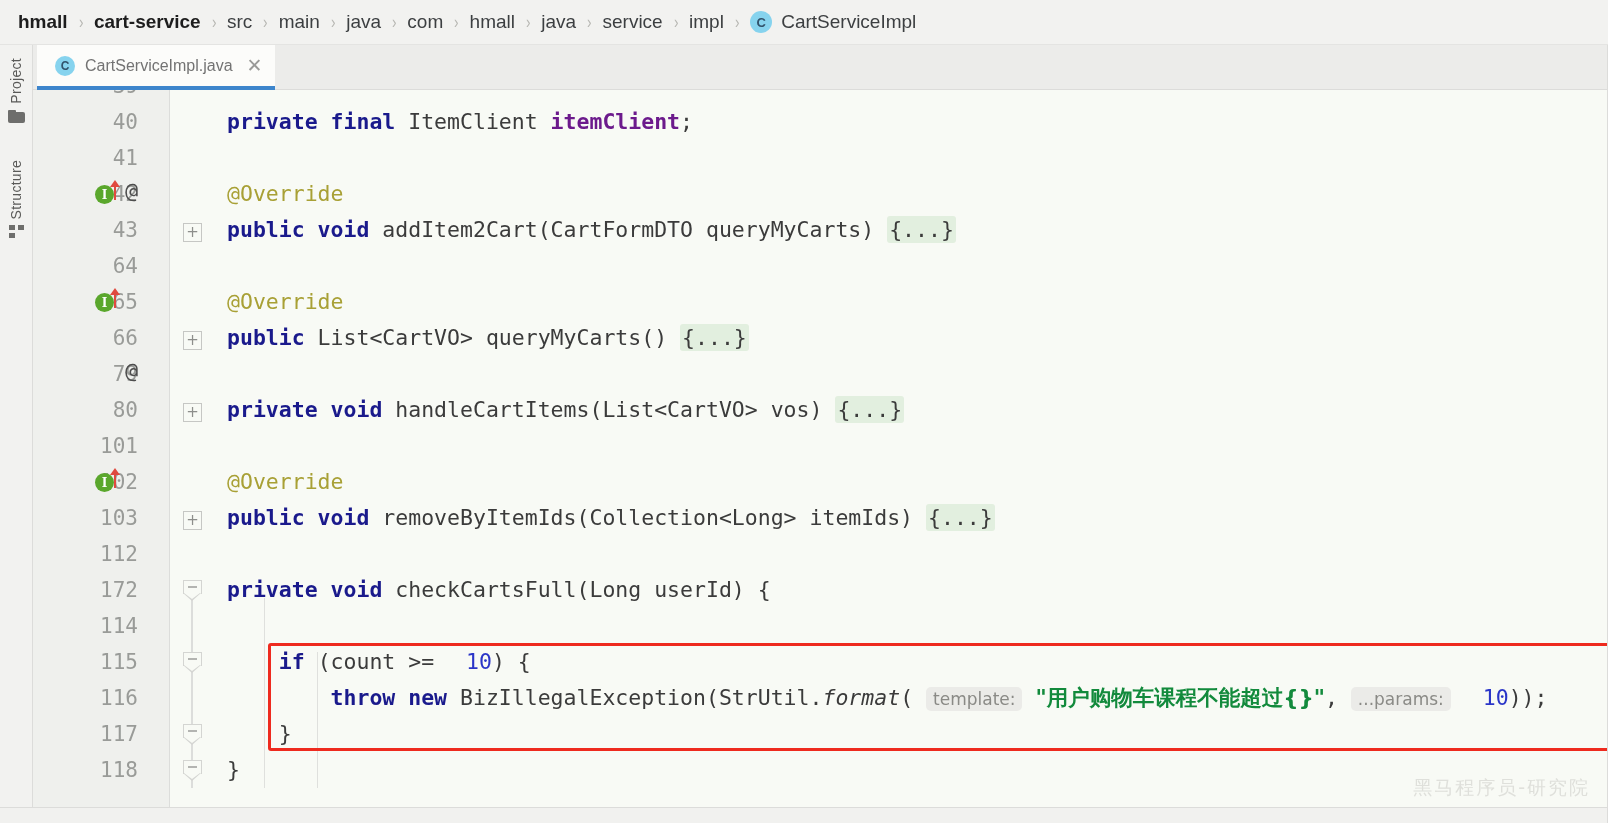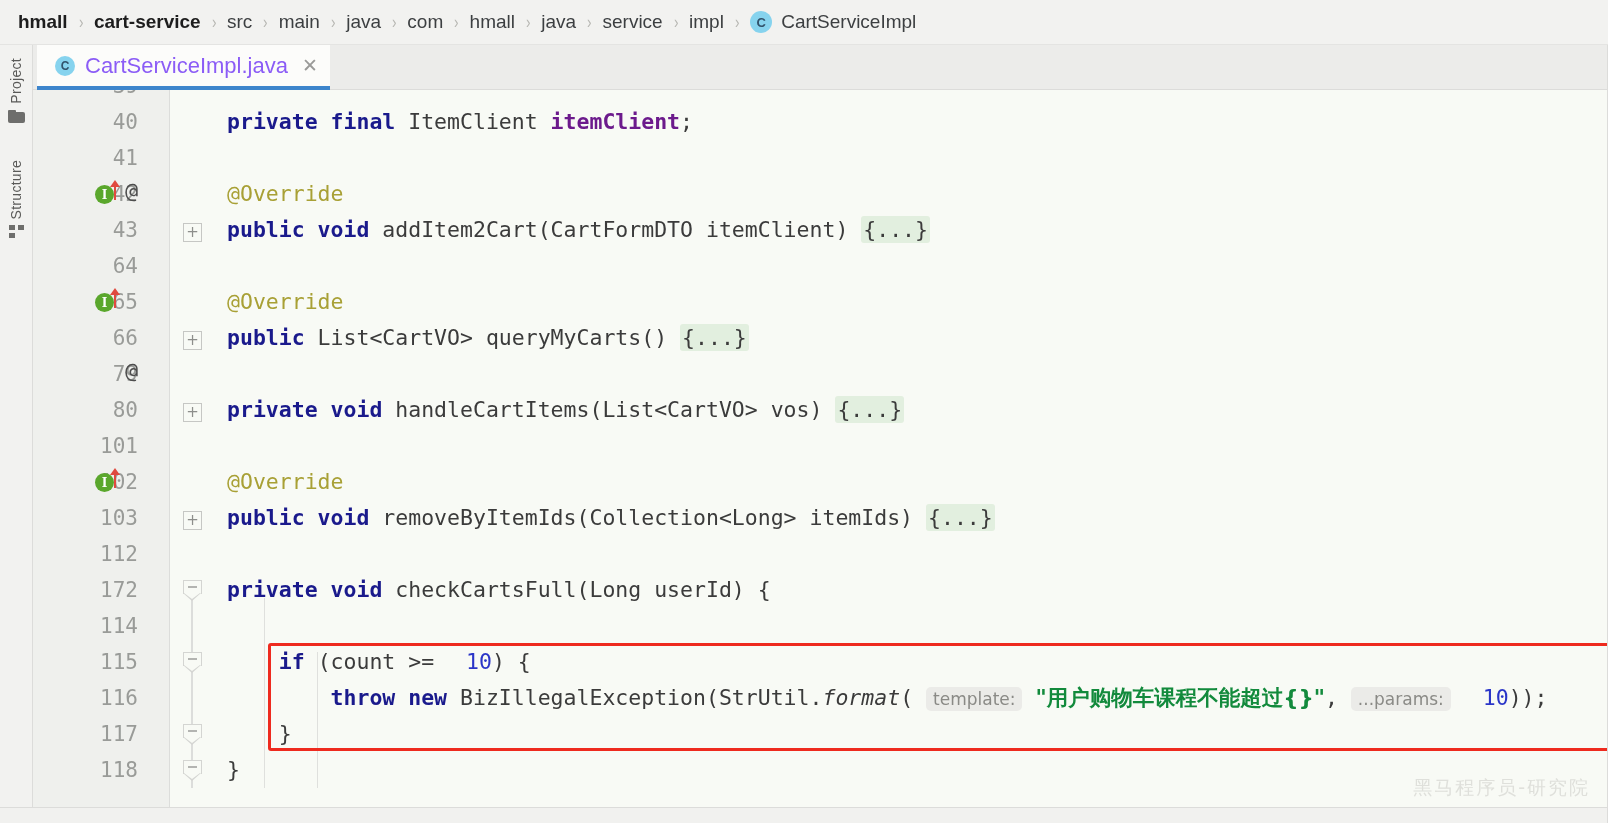--- a/index.html
+++ b/index.html
@@ -76,21 +76,21 @@
   .tabstrip {
     position: absolute; left: 33px; top: 45px; width: 1575px; height: 45px;
     background: #ececea; border-bottom: 1px solid #dcdcda;
   }
   .tab {
     position: absolute; left: 4px; top: 0; height: 45px;
     background: #fcfcfa; border-bottom: 4px solid #3d85cc;
     display: flex; align-items: center; padding: 0 12px 0 18px;
   }
   .tab .class-dot { width: 20px; height: 20px; font-size: 12px; margin-right: 10px; }
-  .tab-label { font-size: 22px; color: #8b5cf6; }
+  .tab-label { font-size: 16px; color: #737373; }
   .tab-close {
     margin-left: 14px; font-size: 19px; color: #9a9a98;
     line-height: 1; font-family: "DejaVu Sans", sans-serif;
     cursor: pointer;
   }
 
   
   .editor {
     position: absolute; left: 33px; top: 90px;
     width: 1575px; height: 717px;
@@ -351,21 +351,21 @@
 
     <div class="code-area">
 
       <span class="indent-guide" style="left:37px; top:508px; height:190px"></span>
       <span class="indent-guide" style="left:90px; top:562px; height:136px"></span>
 
       <div class="line" style="top:14px"><span class="kw">private final </span><span class="id">ItemClient </span><span class="fld">itemClient</span><span class="id">;</span></div>
 
       <div class="line" style="top:86px"><span class="ann">@Override</span></div>
 
-      <div class="line" style="top:122px"><span class="kw">public void </span><span class="id">addItem2Cart(CartFormDTO itemClient) </span><span class="fold">{...}</span></div>
+      <div class="line" style="top:122px"><span class="kw">public void </span><span class="id">addItem2Cart(CartFormDTO queryMyCarts) </span><span class="fold">{...}</span></div>
 
       <div class="line" style="top:194px"><span class="ann">@Override</span></div>
 
       <div class="line" style="top:230px"><span class="kw">public </span><span class="id">List&lt;CartVO&gt; queryMyCarts() </span><span class="fold">{...}</span></div>
 
       <div class="line" style="top:302px"><span class="kw">private void </span><span class="id">handleCartItems(List&lt;CartVO&gt; vos) </span><span class="fold">{...}</span></div>
 
       <div class="line" style="top:374px"><span class="ann">@Override</span></div>
 
       <div class="line" style="top:410px"><span class="kw">public void </span><span class="id">removeByItemIds(Collection&lt;Long&gt; itemIds) </span><span class="fold">{...}</span></div>

